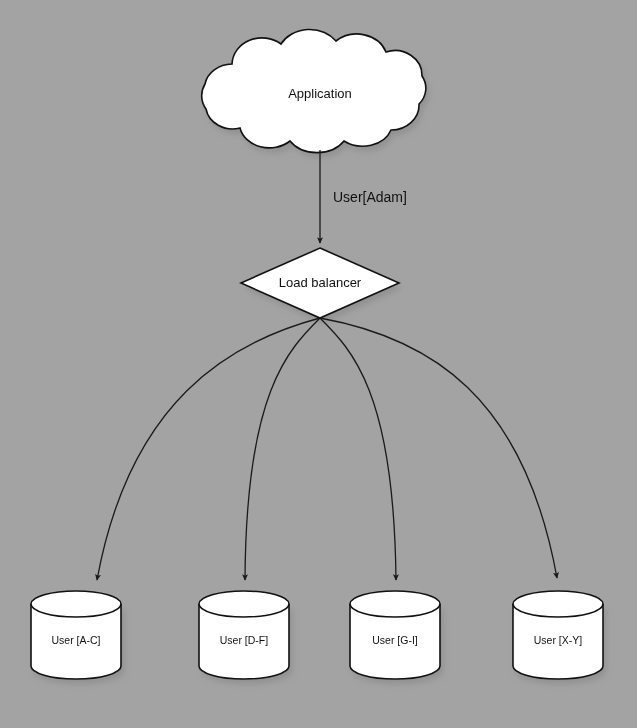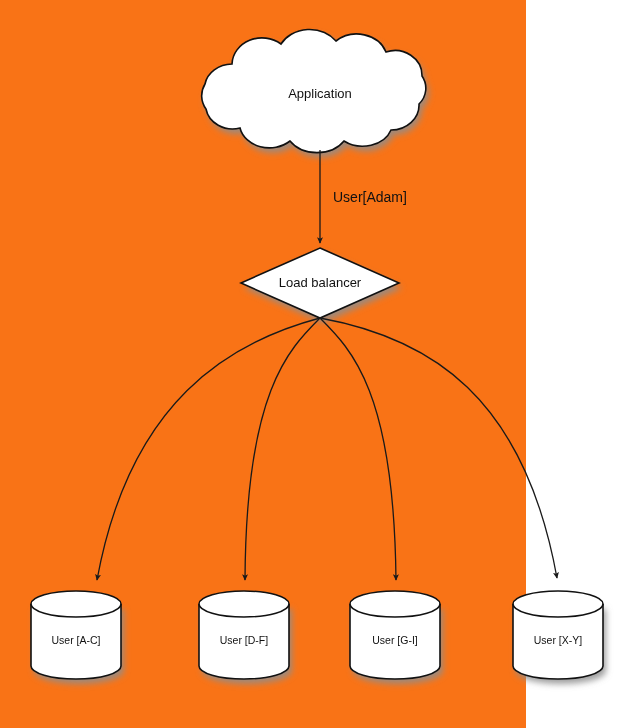--- a/index.html
+++ b/index.html
@@ -9,23 +9,24 @@
     background: #ffffff;
   }
   body {
     width: 642px;
     height: 728px;
     font-family: "Liberation Sans", sans-serif;
     overflow: hidden;
   }
   #diagram-root {
     position: relative;
-    width: 526px;
+    width: 590px;
     height: 728px;
-    background: #f97316;
+    background: #a3a3a3;
+    padding-left: 47px;
   }
   svg#diagram-canvas {
     position: absolute;
     top: 0;
     left: 0;
     width: 642px;
     height: 728px;
     display: block;
   }
   text {

